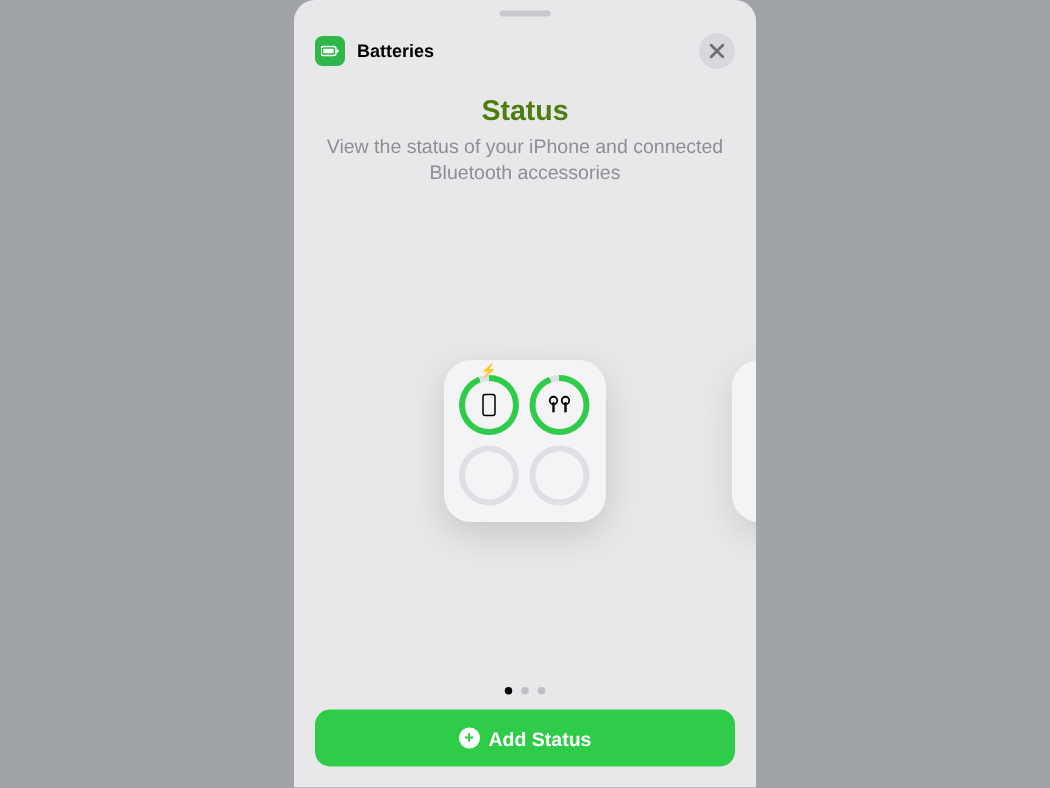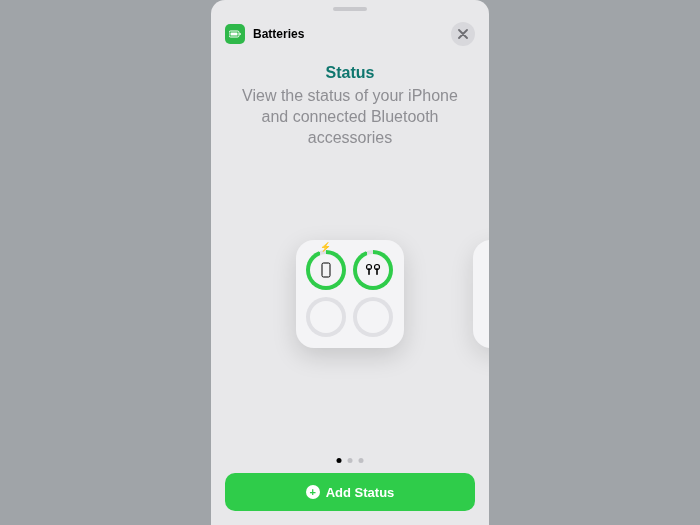--- a/index.html
+++ b/index.html
@@ -6,21 +6,21 @@
     body {
       width: 700px;
       height: 525px;
       background: #a0a4a8;
       display: flex;
       justify-content: center;
       font-family: -apple-system, BlinkMacSystemFont, 'Segoe UI', sans-serif;
       overflow: hidden;
     }
     .phone-frame {
-      width: 278px;
+      width: 308px;
       height: 525px;
       background: #e8e8ea;
       position: relative;
       border-radius: 14px 14px 0 0;
       overflow: hidden;
     }
     .grabber {
       position: absolute;
       top: 7px;
       left: 50%;
@@ -70,27 +70,27 @@
       cursor: pointer;
     }
     .title-block {
       position: absolute;
       top: 64px;
       left: 20px;
       right: 20px;
       text-align: center;
     }
     .title {
-      font-size: 16px;
+      font-size: 19px;
       font-weight: 700;
-      color: #0f766e;
+      color: #4d7c0f;
       margin-bottom: 4px;
     }
     .subtitle {
-      font-size: 16px;
+      font-size: 13px;
       color: #8e8e93;
       line-height: 1.3;
     }
     .widget-preview {
       position: absolute;
       top: 240px;
       left: 50%;
       transform: translateX(-50%);
       width: 108px;
       height: 108px;

